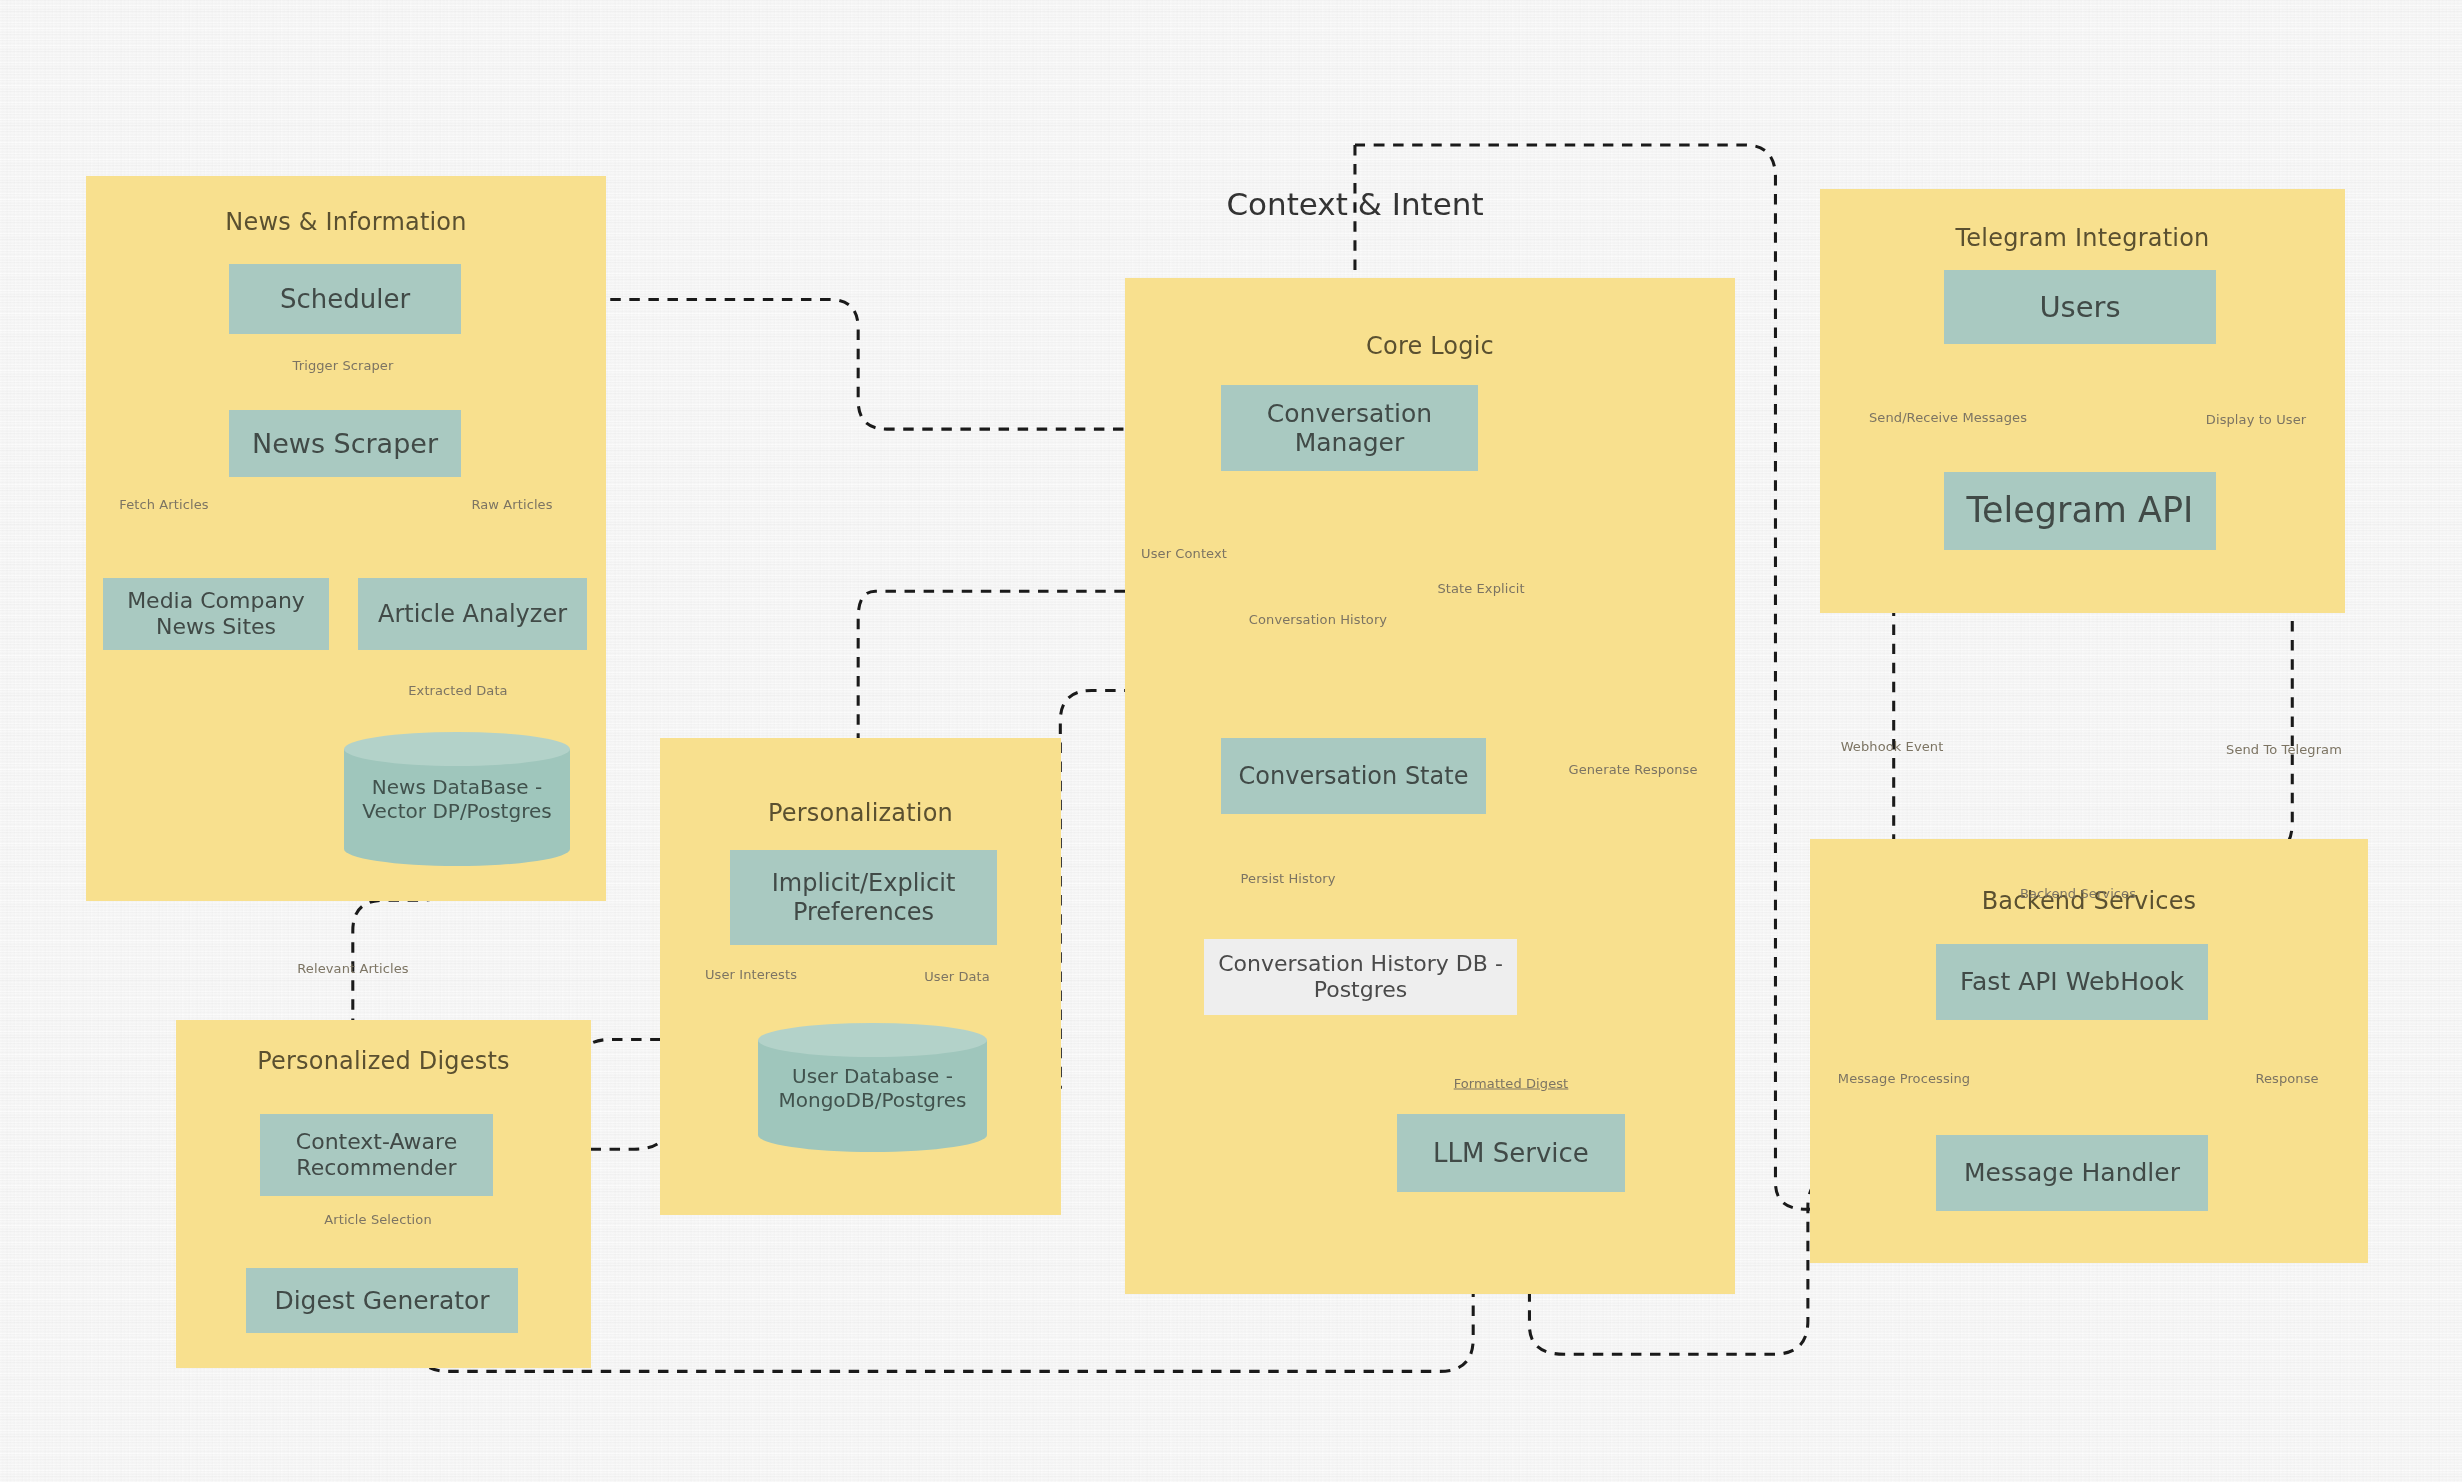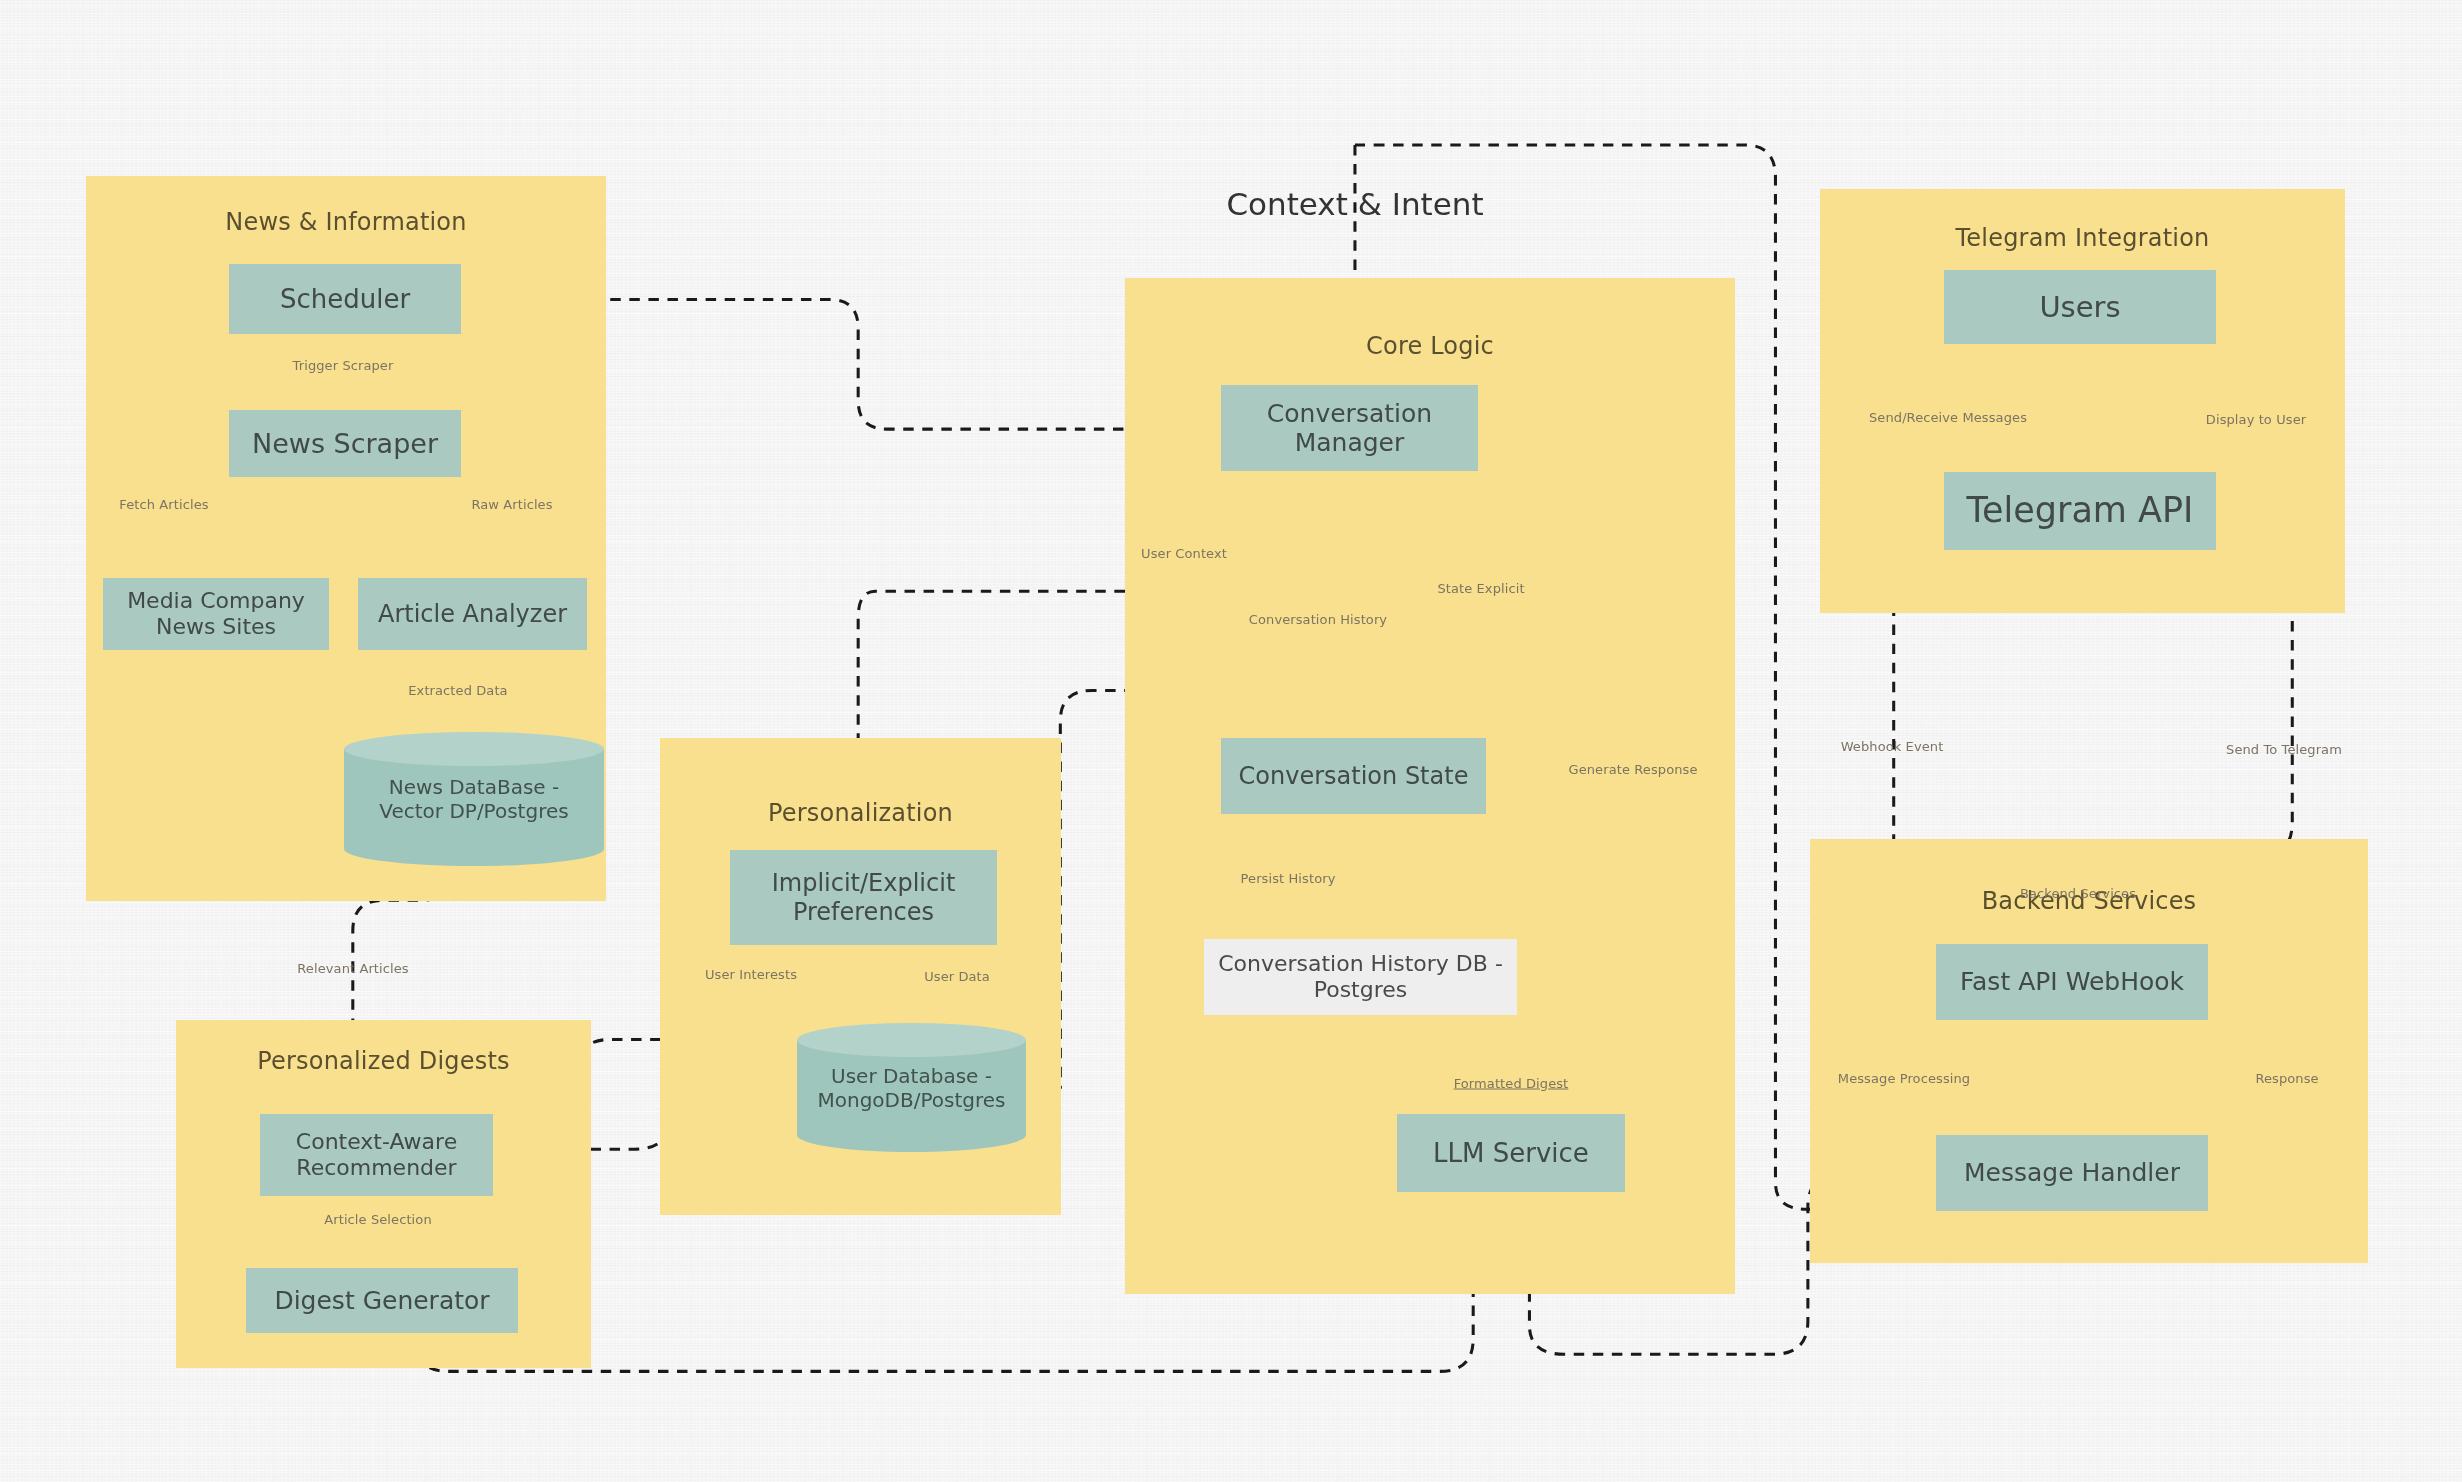--- a/index.html
+++ b/index.html
@@ -219,36 +219,36 @@
         <div class="lbl">
           <div>Media Company</div>
           <div>News Sites</div>
         </div>
       </div>
       <div class="node" style="left: 358px; top: 578px; width: 229px; height: 72px; font-size: 24px;">
         <div class="lbl">
           <div>Article Analyzer</div>
         </div>
       </div>
-      <div class="db" style="left: 344px; top: 732px; width: 260px; height: 134px; padding-left: 12px;">
+      <div class="db" style="left: 344px; top: 732px; width: 226px; height: 134px; padding-left: 12px;">
         <div class="bot"></div>
         <div class="body"></div>
         <div class="top"></div>
         <div class="txt" style="font-size: 20px;">
           <div>News DataBase -</div>
           <div>Vector DP/Postgres</div>
         </div>
       </div>
       <div class="node" style="left: 730px; top: 850px; width: 267px; height: 95px; font-size: 24px;">
         <div class="lbl">
           <div>Implicit/Explicit</div>
           <div>Preferences</div>
         </div>
       </div>
-      <div class="db" style="left: 758px; top: 1023px; width: 229px; height: 129px; margin-left: 39px;">
+      <div class="db" style="left: 758px; top: 1023px; width: 229px; height: 129px;">
         <div class="bot"></div>
         <div class="body"></div>
         <div class="top"></div>
         <div class="txt" style="font-size: 20px;">
           <div>User Database -</div>
           <div>MongoDB/Postgres</div>
         </div>
       </div>
       <div class="node" style="left: 260px; top: 1114px; width: 233px; height: 82px; font-size: 22px;">
         <div class="lbl">

